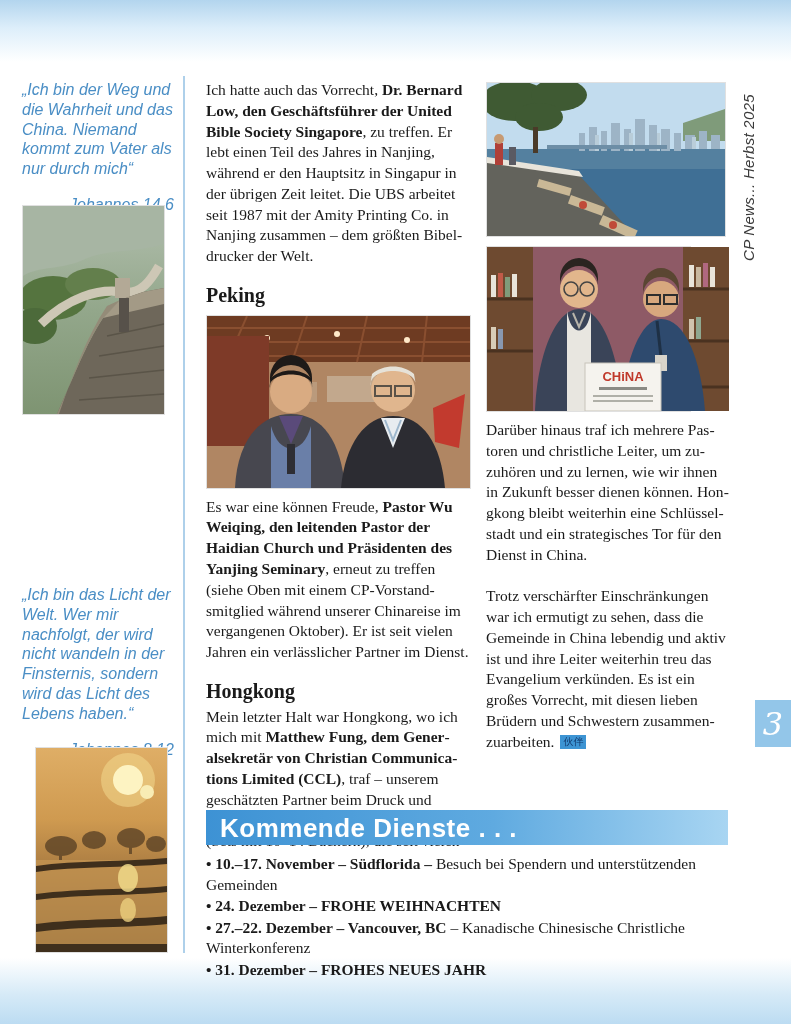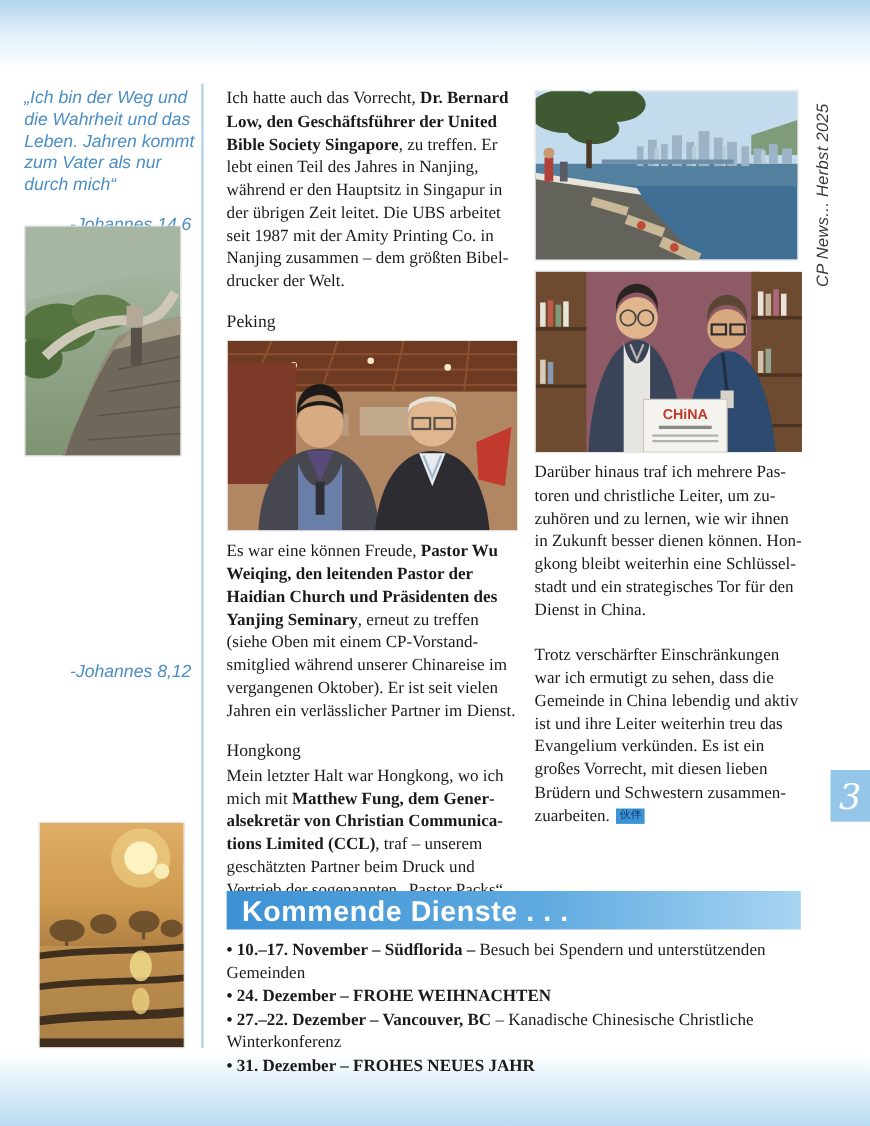--- a/index.html
+++ b/index.html
@@ -21,21 +21,21 @@
   .quote-ref { text-align:right; margin-top:16px; padding-right:4px; }
   .photo { position:absolute; border:1px solid #e0e0e0; }
   .photo svg { display:block; }
 
   
   .col { position:absolute; font-size:15.5px; line-height:1.34; }
   .col1 { left:206px; top:80px; width:266px; }
   .col2 { left:486px; top:82px; width:245px; }
   .col p { hyphens:manual; text-align:left; }
   .col b { font-weight:bold; }
-  h3.sect { font-size:16px; font-weight:normal; margin:15px 0 6px 0; }
+  h3.sect { font-size:20px; font-weight:bold; margin:15px 0 6px 0; }
   .inline-photo { border:1px solid #e0e0e0; margin:4px 0 8px 0; }
   .inline-photo svg { display:block; }
   .cn-badge { display:inline-block; background:#3d94d3; color:#123a6e;
     font-family:"DejaVu Sans", sans-serif; font-size:10px; line-height:1;
     padding:2px 3px; margin-left:6px; vertical-align:2px; }
 
   
   .edition { position:absolute; left:654px; top:155px; width:192px; height:20px;
     transform:rotate(-90deg); transform-origin:center;
     font-family:"Liberation Sans", sans-serif; font-style:italic;
@@ -55,21 +55,21 @@
   .events-list li { margin-bottom:1px; }
 </style>
 </head>
 <body>
 
 <div class="top-grad"></div>
 <div class="bottom-grad"></div>
 <div class="divider"></div>
 
 <div class="quote" style="top:80px;">
-  <div>„Ich bin der Weg und die Wahrheit und das Leben. Jahren kommt zum Vater als nur durch mich“</div>
+  <div>„Ich bin der Weg und die Wahrheit und das China. Niemand kommt zum Vater als nur durch mich“</div>
   <div class="quote-ref">-Johannes 14,6</div>
 </div>
 
 <div class="photo" style="left:22px; top:205px; width:143px; height:210px;">
   <svg width="141" height="208" viewBox="0 0 141 208">
     <defs>
       <linearGradient id="gw-sky" x1="0" y1="0" x2="0" y2="1">
         <stop offset="0" stop-color="#b2bfae"></stop>
           <stop offset="0.5" stop-color="#93a78b"></stop>
           <stop offset="1" stop-color="#7e9472"></stop>
@@ -89,20 +89,21 @@
       <path d="M84,130 L141,118" fill="none"></path>
         <path d="M76,150 L141,140" fill="none"></path>
       <path d="M66,172 L141,164" fill="none"></path>
         <path d="M56,194 L141,188" fill="none"></path>
     </g>
     <rect x="96" y="92" width="10" height="34" fill="#57514a"></rect>
   </svg>
 </div>
 
 <div class="quote" style="top:585px;">
+  <div>„Ich bin das Licht der Welt. Wer mir nachfolgt, der wird nicht wandeln in der Finsternis, sondern wird das Licht des Lebens haben.“</div>
   <div class="quote-ref">-Johannes 8,12</div>
 </div>
 
 <div class="photo" style="left:35px; top:747px; width:133px; height:206px;">
   <svg width="131" height="204" viewBox="0 0 131 204">
     <defs>
       <linearGradient id="ss-bg" x1="0" y1="0" x2="0" y2="1">
         <stop offset="0" stop-color="#dfae66"></stop>
           <stop offset="0.35" stop-color="#cf9a50"></stop>
         <stop offset="0.7" stop-color="#9a6f3c"></stop>

